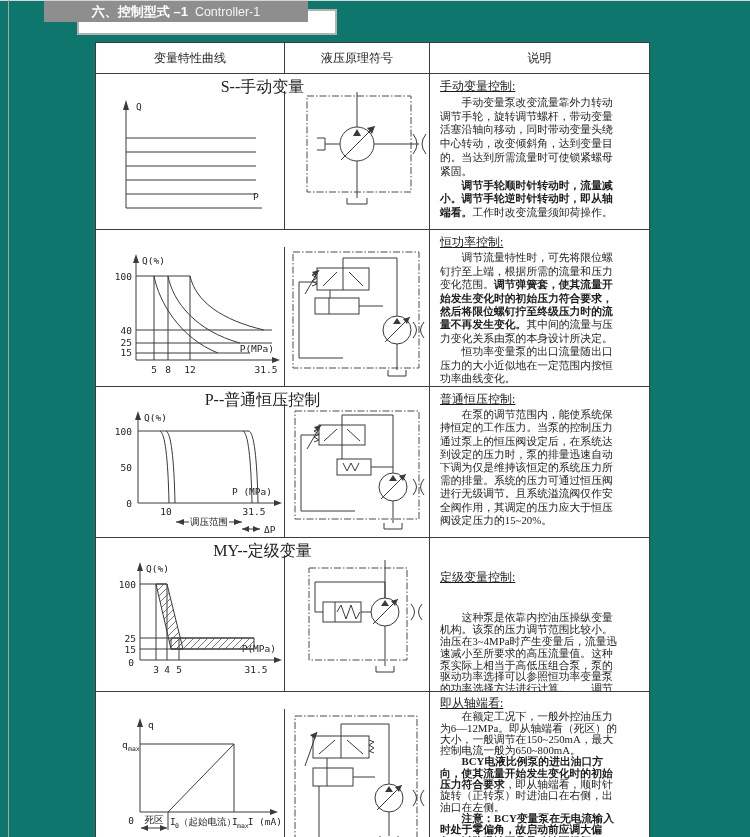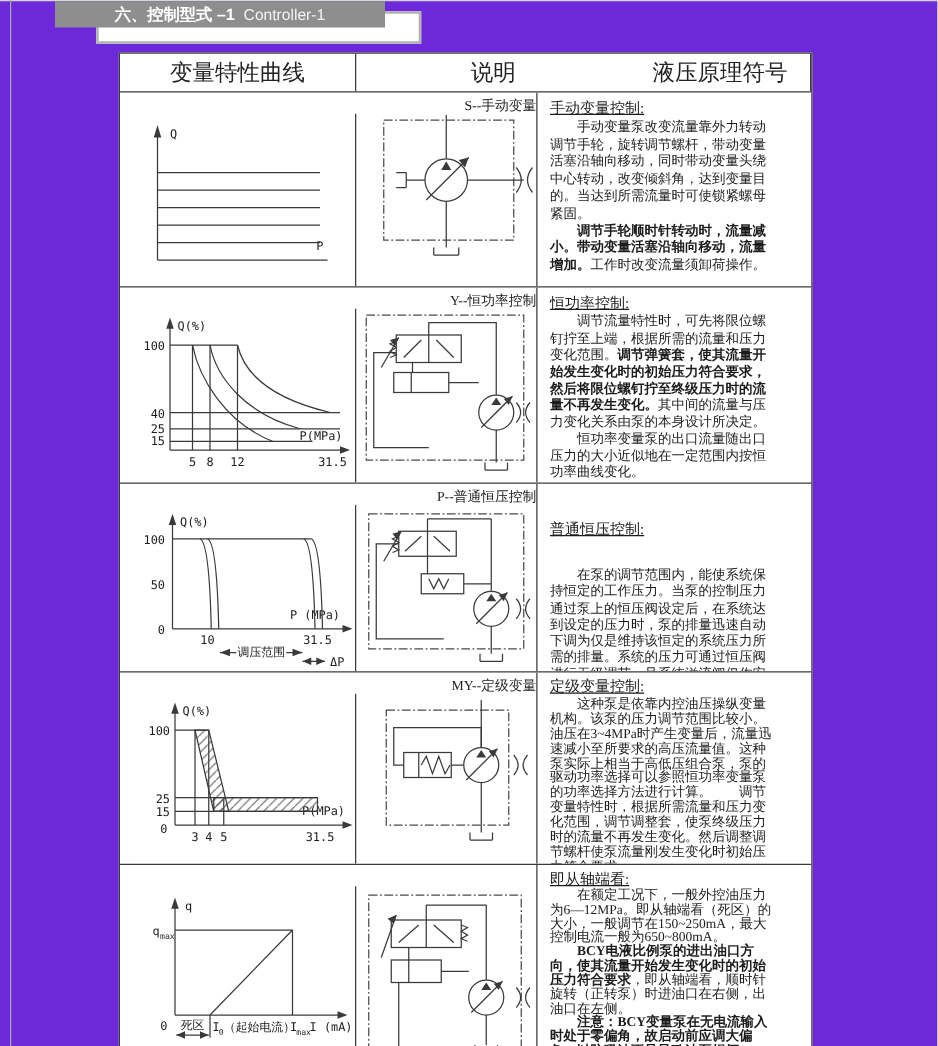--- a/index.html
+++ b/index.html
@@ -1,47 +1,47 @@
 <!DOCTYPE html>
 <html><head>
 <meta charset="utf-8">
 <style>
   html,body{margin:0;padding:0;background:#e9e9e9;}
-  #page{position:relative;width:750px;height:837px;background:#6d28d9;overflow:hidden;
+  #page{position:relative;width:750px;height:837px;background:#0f766e;overflow:hidden;
         font-family:"Liberation Serif", serif;color:#1c1c1c;}
   .edge-left{position:absolute;left:8px;top:0;width:1px;height:837px;background:#a6a6a6;}
   .edge-top{position:absolute;left:0;top:0;width:750px;height:1px;background:#d6d6d6;}
 
   .hdr-outline{position:absolute;left:77px;top:9px;width:256px;height:22px;border:2px solid #b2b2b2;z-index:1;background:#fff;}
   .hdr-bar{position:absolute;left:44px;top:1px;width:264px;height:21px;background:#8e8e8e;color:#ffffff;
            display:flex;align-items:center;justify-content:center;gap:7px;font-size:13px;font-weight:bold;z-index:2;
            font-family:"Liberation Sans", sans-serif;}
   .hdr-bar .en{font-weight:normal;font-size:12.5px;color:#f4f4f4;}
 
   .tbl{position:absolute;left:95px;top:42px;width:553px;border:1px solid #3c3c3c;background:#fff;}
   .thead{display:flex;height:30px;border-bottom:1px solid #3c3c3c;}
-  .th{display:flex;align-items:center;justify-content:center;font-size:18px;color:#222;}
+  .th{display:flex;align-items:center;justify-content:center;font-size:12px;color:#222;}
   .th1{width:188px;border-right:1px solid #3c3c3c;}
   .th2{width:144px;border-right:1px solid #3c3c3c;}
   .th3{flex:1;}
 
   .trow{position:relative;display:flex;border-bottom:1px solid #3c3c3c;overflow:hidden;}
   .trow.last{border-bottom:none;}
   .cl{width:333px;position:relative;}
   .divider{position:absolute;left:188px;top:17px;bottom:0;width:1px;background:#3c3c3c;}
-  .row-title{position:absolute;top:3px;left:0;width:100%;text-align:right;font-size:11px;color:#222;z-index:2;}
+  .row-title{position:absolute;top:3px;left:0;width:100%;text-align:center;font-size:16px;color:#222;z-index:2;}
   .chart{position:absolute;left:0;top:16px;}
   .schem{position:absolute;left:189px;top:12px;}
   .cd{flex:1;border-left:1px solid #3c3c3c;padding:6px 30px 2px 10px;font-size:10.8px;color:#1c1c1c;overflow:hidden;}
   .cd .head{font-size:12px;margin:0 0 2px 0;text-decoration:underline;}
   .cd p{margin:0;text-indent:2em;}
   .lh14 p, .lh14 .head{line-height:13.8px;}
   .lh135 p, .lh135 .head{line-height:13.4px;}
-  .lh13 p, .lh13 .head{line-height:13.2px;margin-top:24px;}
-  .lh12 p, .lh12 .head{line-height:11.9px;}
+  .lh13 p, .lh13 .head{line-height:13.2px;}
+  .lh12 p, .lh12 .head{line-height:11.9px;margin-top:28px;}
   .lh11 p, .lh11 .head{line-height:11.3px;}
   .cd b{font-weight:bold;}
 
   svg{display:block;}
   .ln{stroke:#3a3a3a;stroke-width:1;fill:none;}
   .fl{fill:#3a3a3a;stroke:none;}
   .dd{stroke:#4a4a4a;stroke-width:1;fill:none;stroke-dasharray:7 2 1.5 2;}
   .ct{font-family:"DejaVu Sans Mono", monospace;font-size:9.5px;fill:#1c1c1c;}
   .ctc{font-family:"Liberation Serif", serif;font-size:9.5px;fill:#1c1c1c;}
   .cts{font-family:"DejaVu Sans Mono", monospace;font-size:6.5px;fill:#1c1c1c;}
@@ -56,22 +56,22 @@
   <div class="hdr-outline"></div>
   <div class="hdr-bar">
     <span>六、控制型式 –1</span>
     <span class="en">Controller-1</span>
   </div>
 
   <div class="tbl">
 
     <div class="thead">
       <div class="th th1">变量特性曲线</div>
+      <div class="th th2">液压原理符号</div>
       <div class="th th3">说明</div>
-      <div class="th th2">液压原理符号</div>
     </div>
 
     <div class="trow" style="height:155px">
       <div class="cl">
         <div class="row-title">S--手动变量</div>
         <div class="divider"></div>
         <div class="chart">
           <svg width="188" height="134" viewBox="0 0 188 134">
             <line class="ln" x1="30" y1="118" x2="30" y2="14"></line>
             <polygon class="fl" points="27,20 30,10 33,20"></polygon>
@@ -98,27 +98,26 @@
             <line class="ln" x1="55" y1="58" x2="40" y2="58"></line>
             <path class="ln" d="M40,52 v12 M40,52 h-8 M40,64 h-8"></path>
             <line class="ln" x1="89" y1="58" x2="134" y2="58"></line>
             <path class="ln" d="M128,48 q8,10 0,20 M141,48 q-8,10 0,20"></path>
           </svg>
         </div>
       </div>
       <div class="cd lh14">
         <div class="head">手动变量控制:</div>
         <p><span>手动变量泵改变流量靠外力转动调节手轮，旋转调节螺杆，带动变量活塞沿轴向移动，同时带动变量头绕中心转动，改变倾斜角，达到变量目的。当达到所需流量时可使锁紧螺母紧固。</span></p>
-        <p><b>调节手轮顺时针转动时，流量减小。带动变量活塞沿轴向移动，流量增加。</b><span>工作时改变流量须卸荷操作。</span></p>
+        <p><b>调节手轮顺时针转动时，流量减小。调节手轮逆时针转动时，即从轴端看。</b><span>工作时改变流量须卸荷操作。</span></p>
       </div>
     </div>
 
     <div class="trow" style="height:156px">
       <div class="cl">
-        <div class="row-title">Y--恒功率控制</div>
         <div class="divider"></div>
         <div class="chart">
           <svg width="188" height="138" viewBox="0 0 188 138">
             <line class="ln" x1="40" y1="114" x2="40" y2="12"></line>
             <polygon class="fl" points="37,17 40,8 43,17"></polygon>
             <text class="ct" x="46" y="18">Q(%)</text>
             <line class="ln" x1="40" y1="114" x2="180" y2="114"></line>
             <polygon class="fl" points="176,111 184,114 176,117"></polygon>
             <text class="ct" x="178" y="106" text-anchor="end">P(MPa)</text>
             <line class="ln" x1="40" y1="30" x2="94" y2="30"></line>

